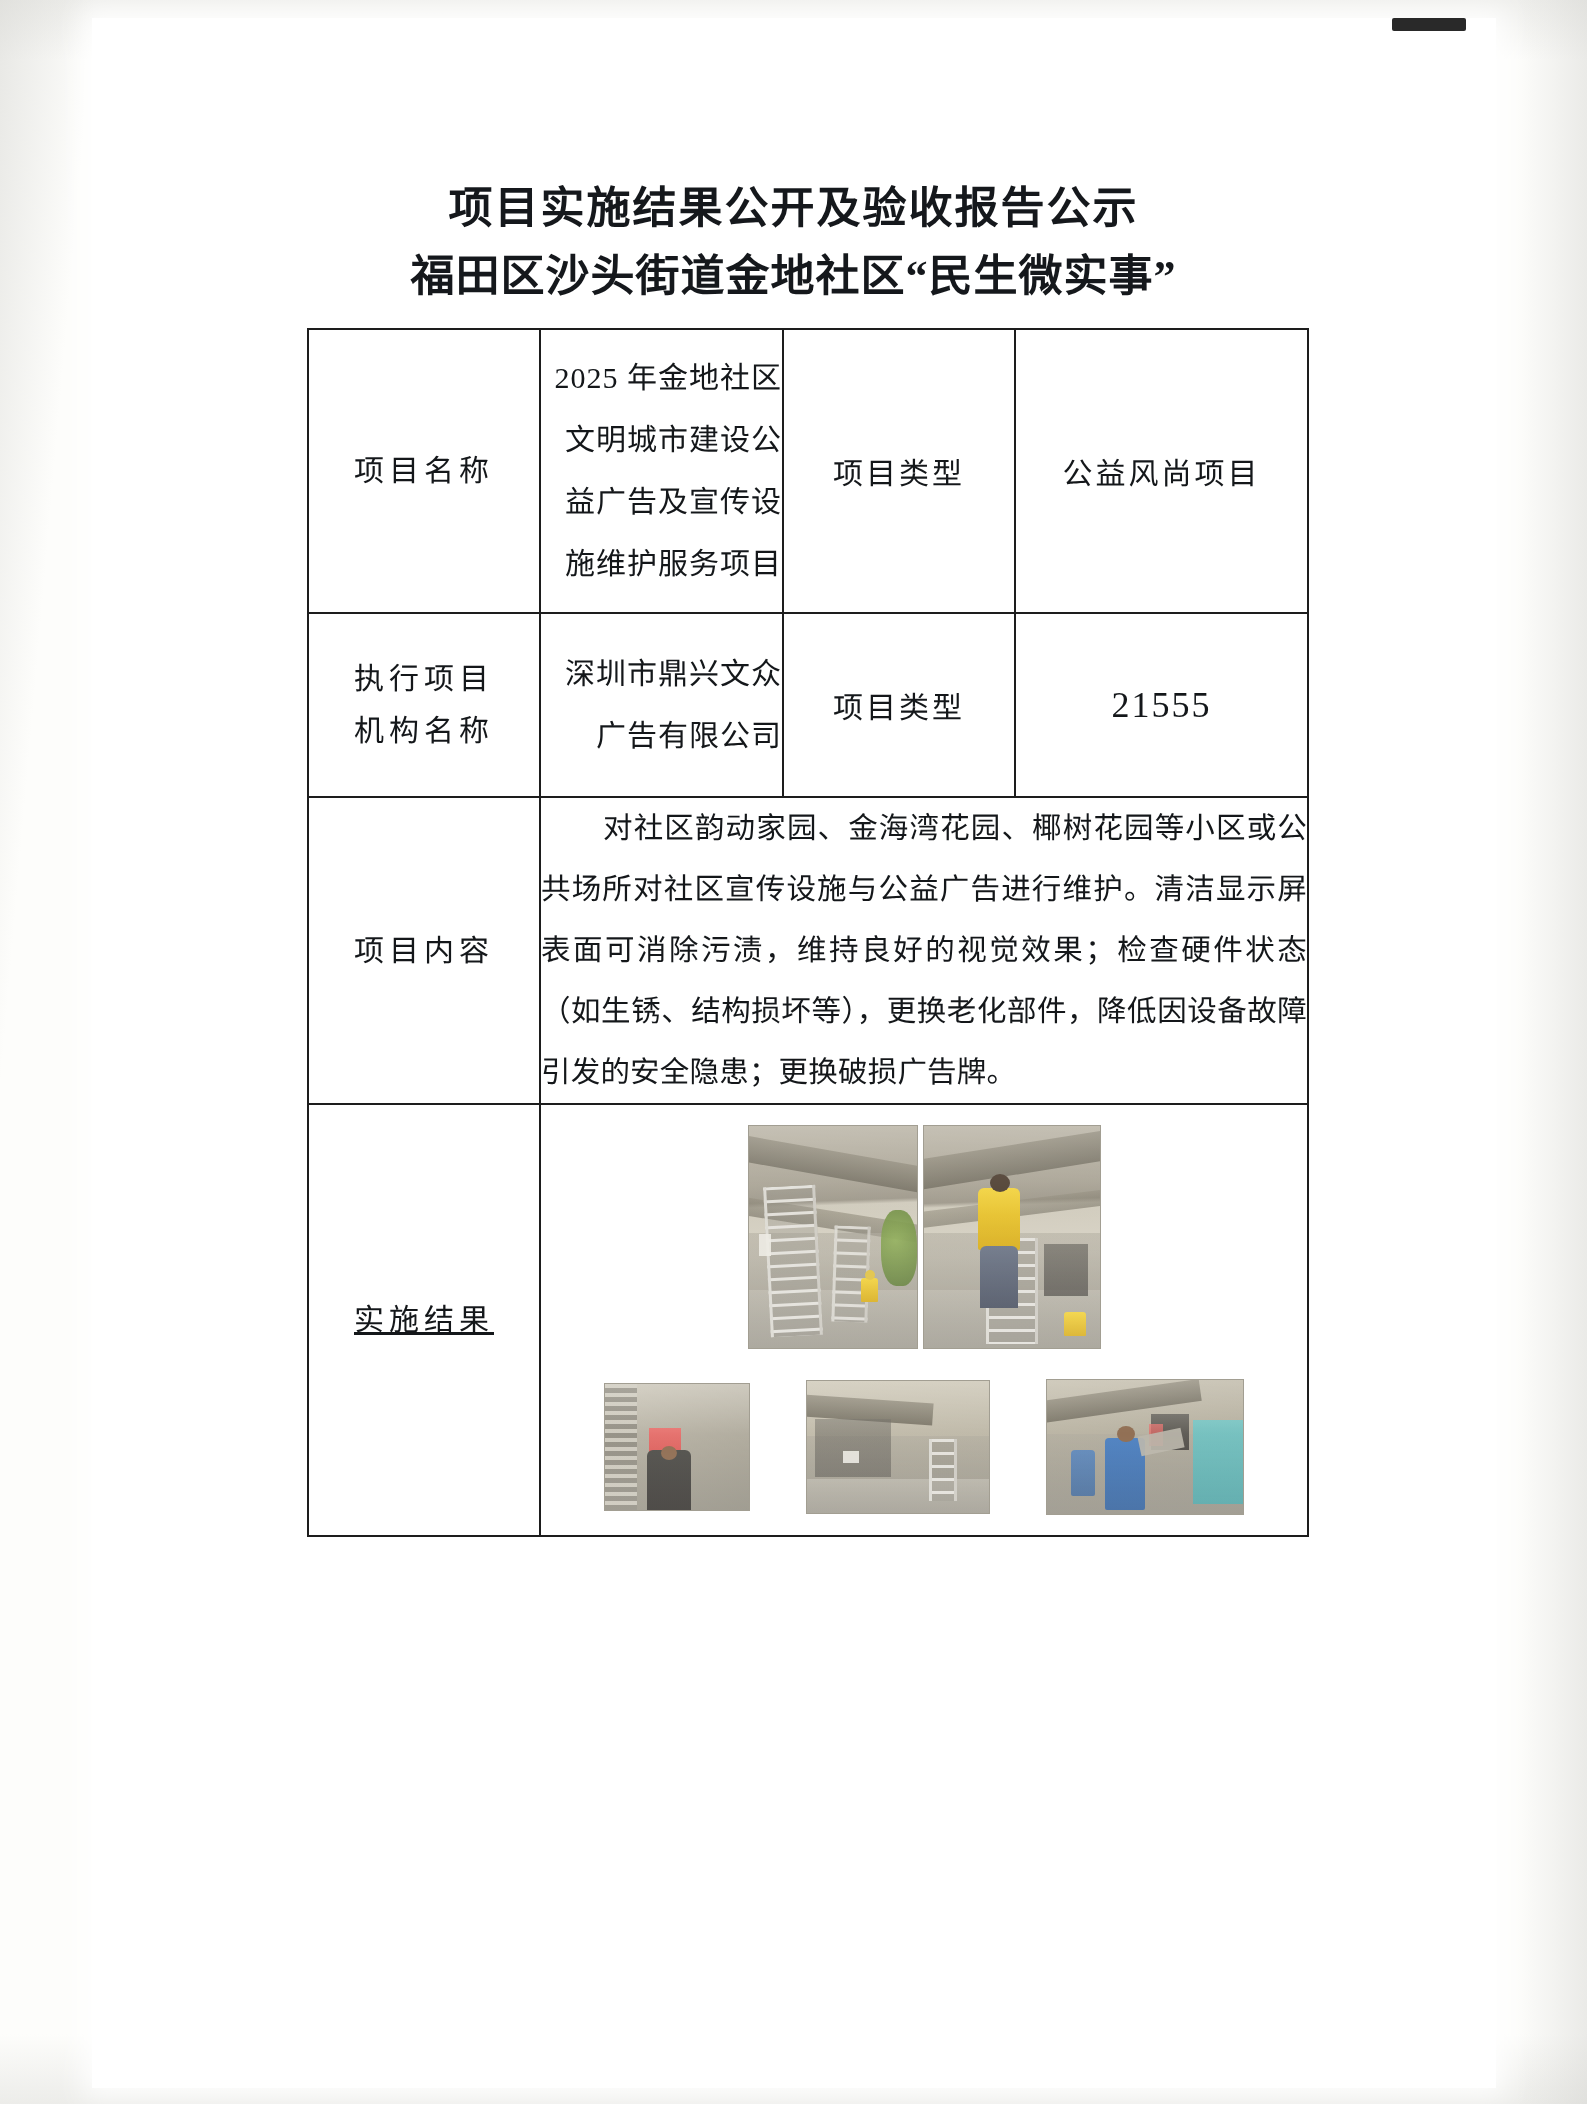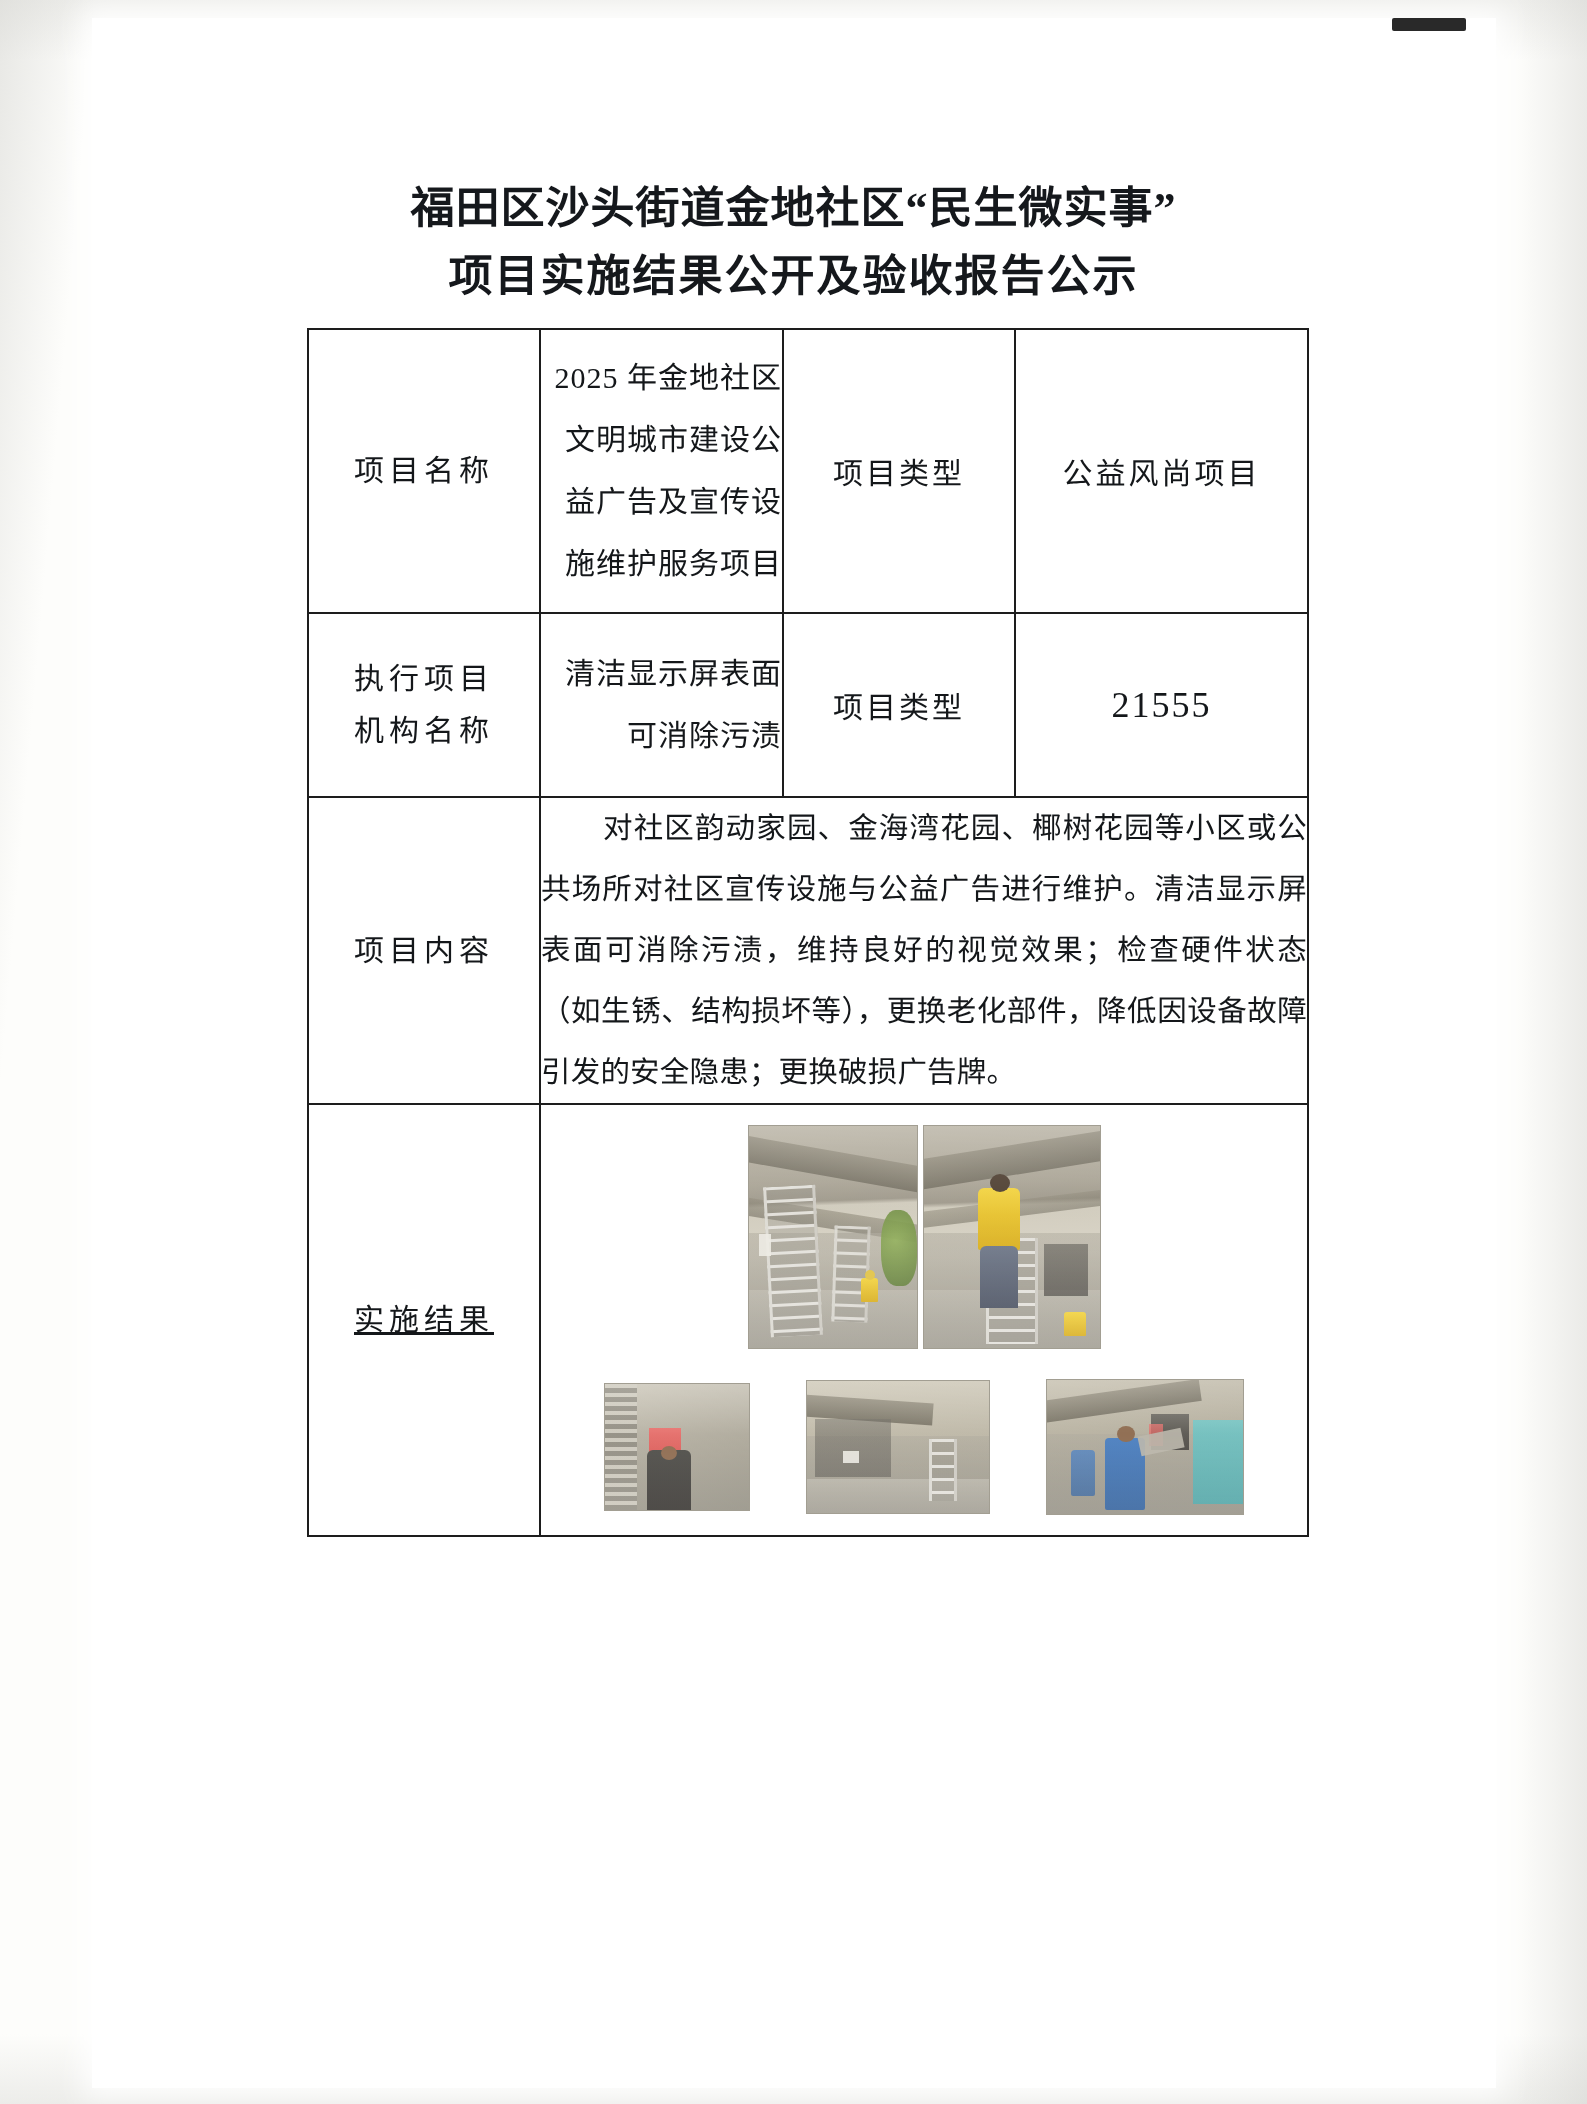--- a/index.html
+++ b/index.html
@@ -241,22 +241,22 @@
 </style>
 </head>
 <body>
 
 <div class="page">
   <div class="paper"></div>
   <div class="paper-tint"></div>
   <div class="scan-mark"></div>
 
   <div class="doc-title">
+    <span class="line line2">项目实施结果公开及验收报告公示</span>
     <span class="line line1">福田区沙头街道金地社区“民生微实事”</span>
-    <span class="line line2">项目实施结果公开及验收报告公示</span>
   </div>
 
   <table class="report-table">
     <colgroup>
       <col class="col-label">
         <col class="col-val1">
         <col class="col-label2">
         <col class="col-val2">
     </colgroup>
     <tbody>
@@ -266,21 +266,21 @@
         <td class="cell-stacked">2025 年金地社区文明城市建设公益广告及宣传设施维护服务项目</td>
         <td class="cell-center">项目类型</td>
         <td class="cell-center">公益风尚项目</td>
       </tr>
 
       <tr class="row-org">
         <td class="cell-label">
           <span class="sub">执行项目</span>
           <span class="sub">机构名称</span>
         </td>
-        <td class="cell-stacked">清洁显示屏表面可消除污渍</td>
+        <td class="cell-stacked">深圳市鼎兴文众广告有限公司</td>
         <td class="cell-center">项目类型</td>
         <td class="cell-amount">21555</td>
       </tr>
 
       <tr class="row-content">
         <td class="cell-label">项目内容</td>
         <td class="content-para" colspan="3">对社区韵动家园、金海湾花园、椰树花园等小区或公共场所对社区宣传设施与公益广告进行维护。清洁显示屏表面可消除污渍，维持良好的视觉效果；检查硬件状态（如生锈、结构损坏等），更换老化部件，降低因设备故障引发的安全隐患；更换破损广告牌。</td>
       </tr>
 
       <tr class="row-result">

